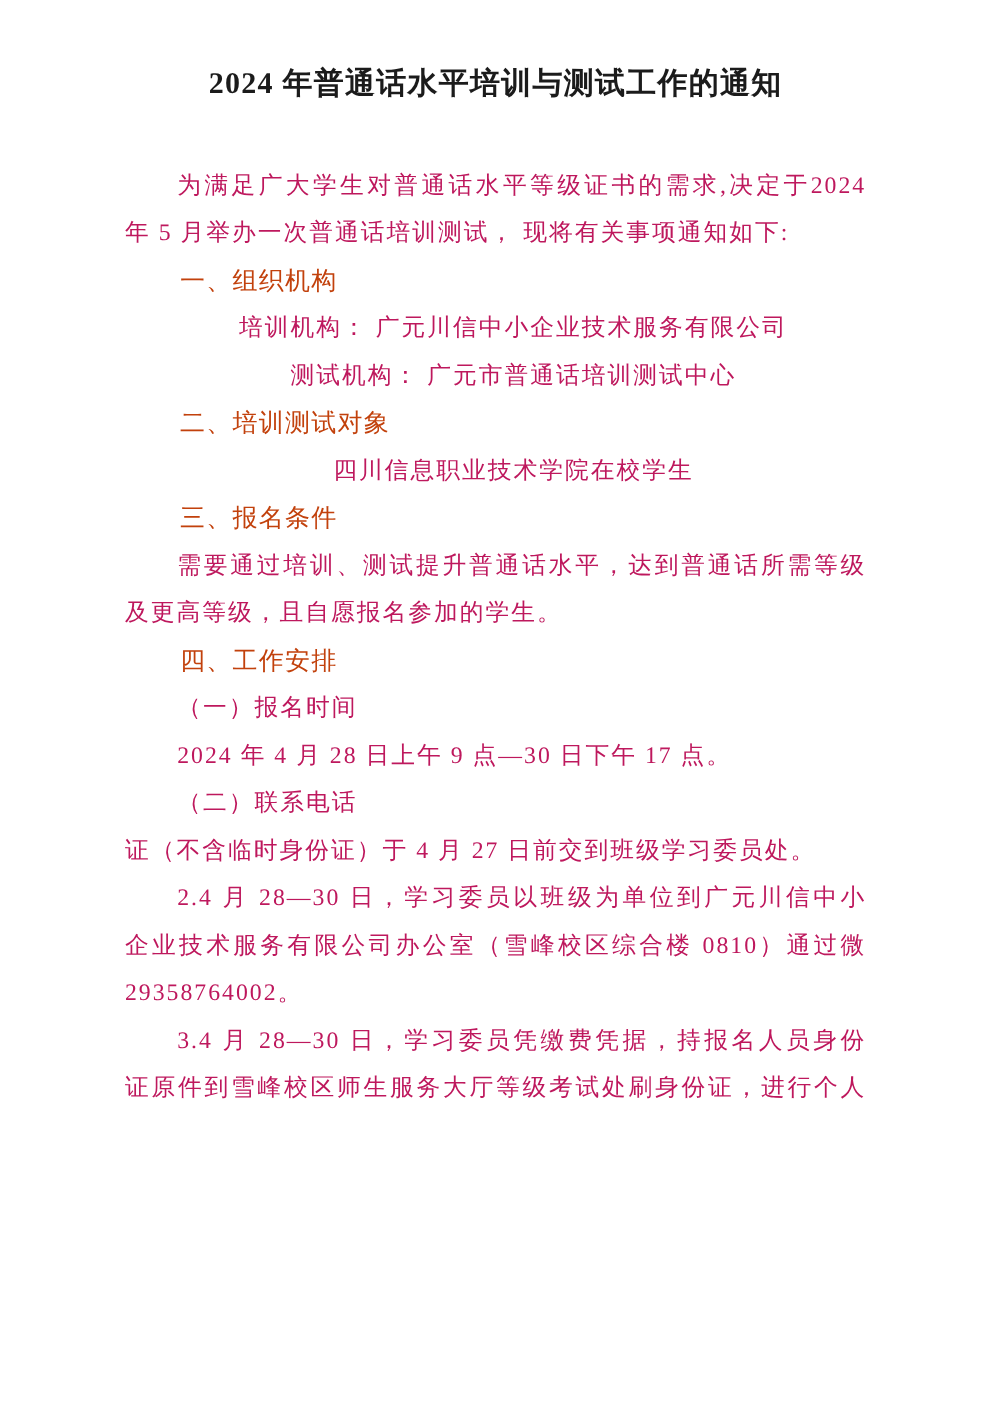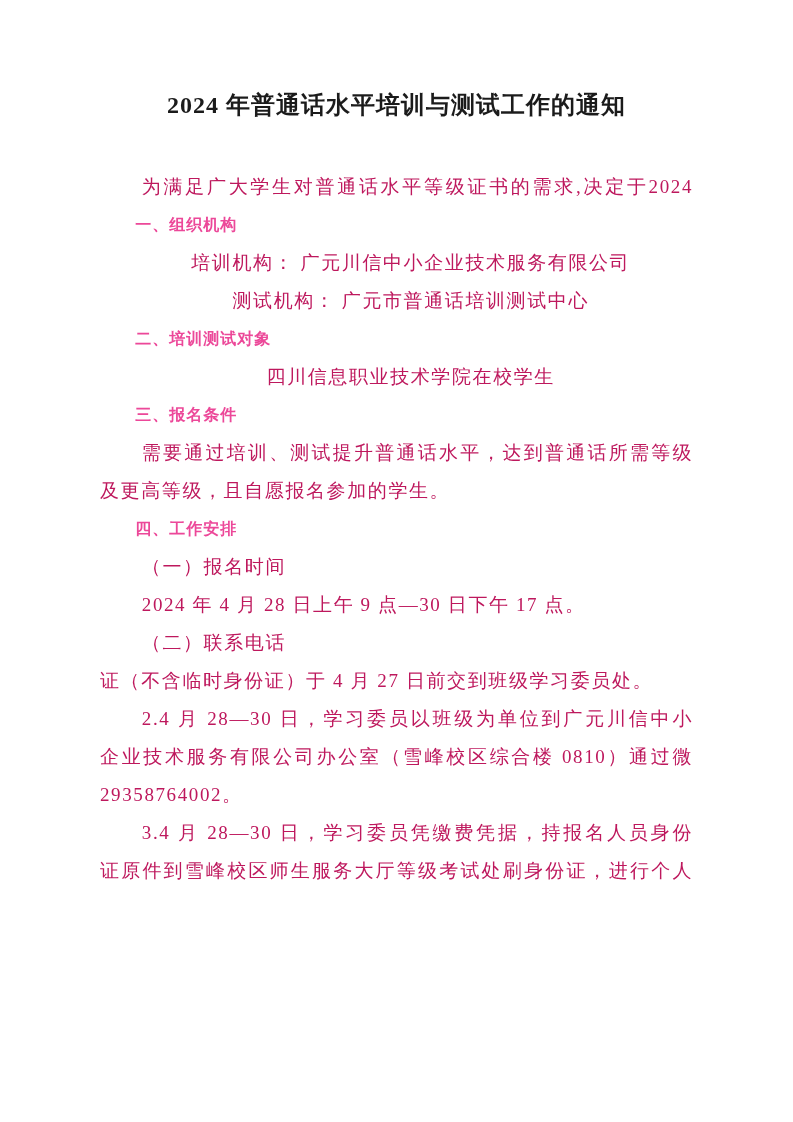--- a/index.html
+++ b/index.html
@@ -7,21 +7,21 @@
     padding: 0;
     background: #ffffff;
   }
   .page {
     position: relative;
     width: 793px;
     height: 1122px;
     margin: 0 auto;
     background: #ffffff;
     box-sizing: border-box;
-    padding: 86px 100px 0 100px;
+    padding: 48px 100px 0 100px;
     overflow: hidden;
   }
   .title {
     margin: 0 0 44px 0;
     font-family: "Liberation Serif", "DejaVu Serif", serif;
     font-weight: bold;
     font-size: 24px;
     line-height: 38px;
     letter-spacing: 1px;
     text-align: center;
@@ -37,36 +37,37 @@
     line-height: 38px;
     letter-spacing: 1.6px;
     color: #be185d;
   }
   .line.full {
     text-align: justify;
     text-align-last: justify;
   }
   .line.heading {
     font-family: "Liberation Sans", "DejaVu Sans", sans-serif;
-    font-weight: bold;
-    font-size: 16px;
+    font-weight: normal;
+    font-size: 20px;
     letter-spacing: 1px;
-    color: #ec4899;
+    color: #c2410c;
   }
   .indent-2 { text-indent: 2.2em; }
   .indent-15 { text-indent: 1.5em; text-align: center; }
   .indent-0 { text-indent: 0; }
 </style>
 </head>
 <body>
 
 <div class="page">
   <h1 class="title">2024 年普通话水平培训与测试工作的通知</h1>
   <div class="content" id="lines-container">
       <div class="line body indent-2 full">为满足广大学生对普通话水平等级证书的需求,决定于2024</div>
+      <div class="line body indent-0">年 5 月举办一次普通话培训测试， 现将有关事项通知如下:</div>
       <div class="line heading indent-2">一、组织机构</div>
       <div class="line body indent-15">培训机构： 广元川信中小企业技术服务有限公司</div>
       <div class="line body indent-15">测试机构： 广元市普通话培训测试中心</div>
       <div class="line heading indent-2">二、培训测试对象</div>
       <div class="line body indent-15">四川信息职业技术学院在校学生</div>
       <div class="line heading indent-2">三、报名条件</div>
       <div class="line body indent-2 full">需要通过培训、测试提升普通话水平，达到普通话所需等级</div>
       <div class="line body indent-0">及更高等级，且自愿报名参加的学生。</div>
       <div class="line heading indent-2">四、工作安排</div>
       <div class="line body indent-2">（一）报名时间</div>

